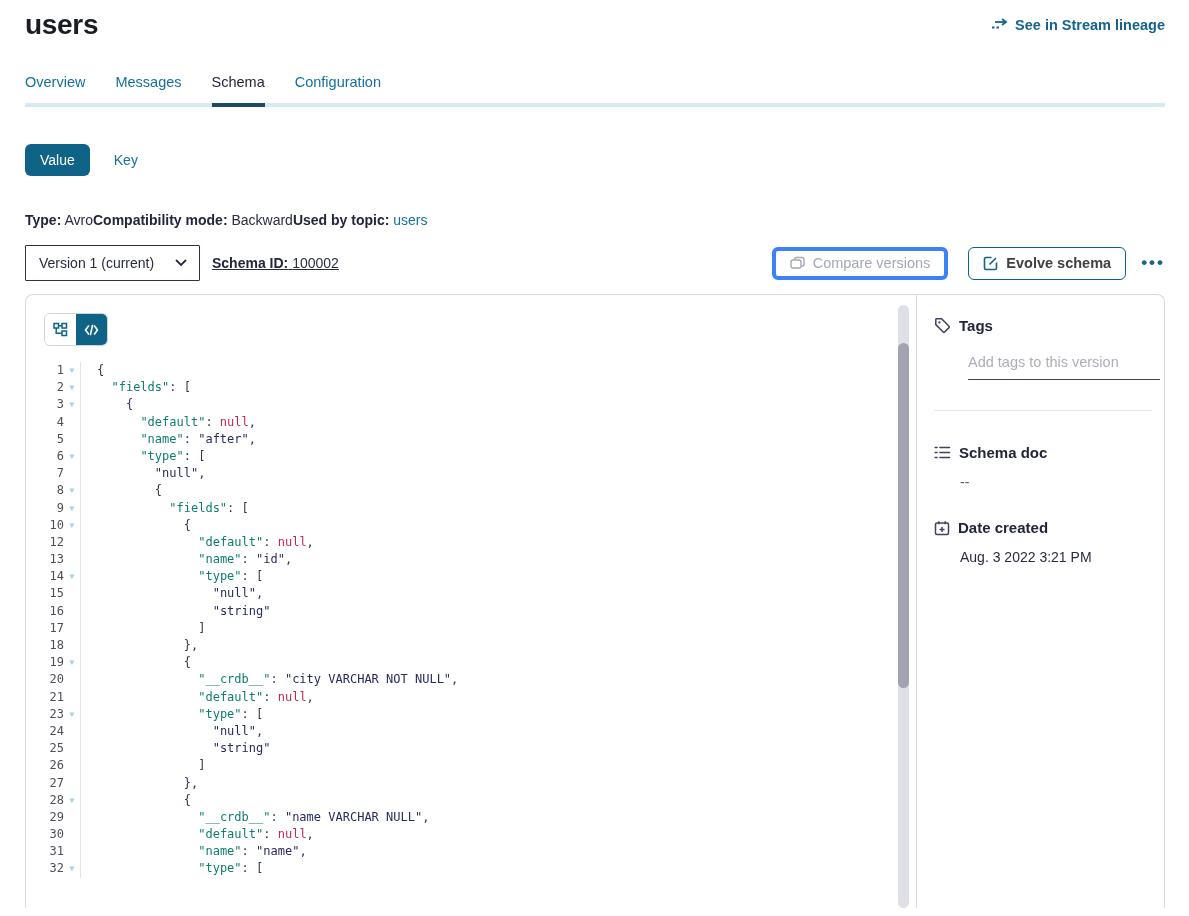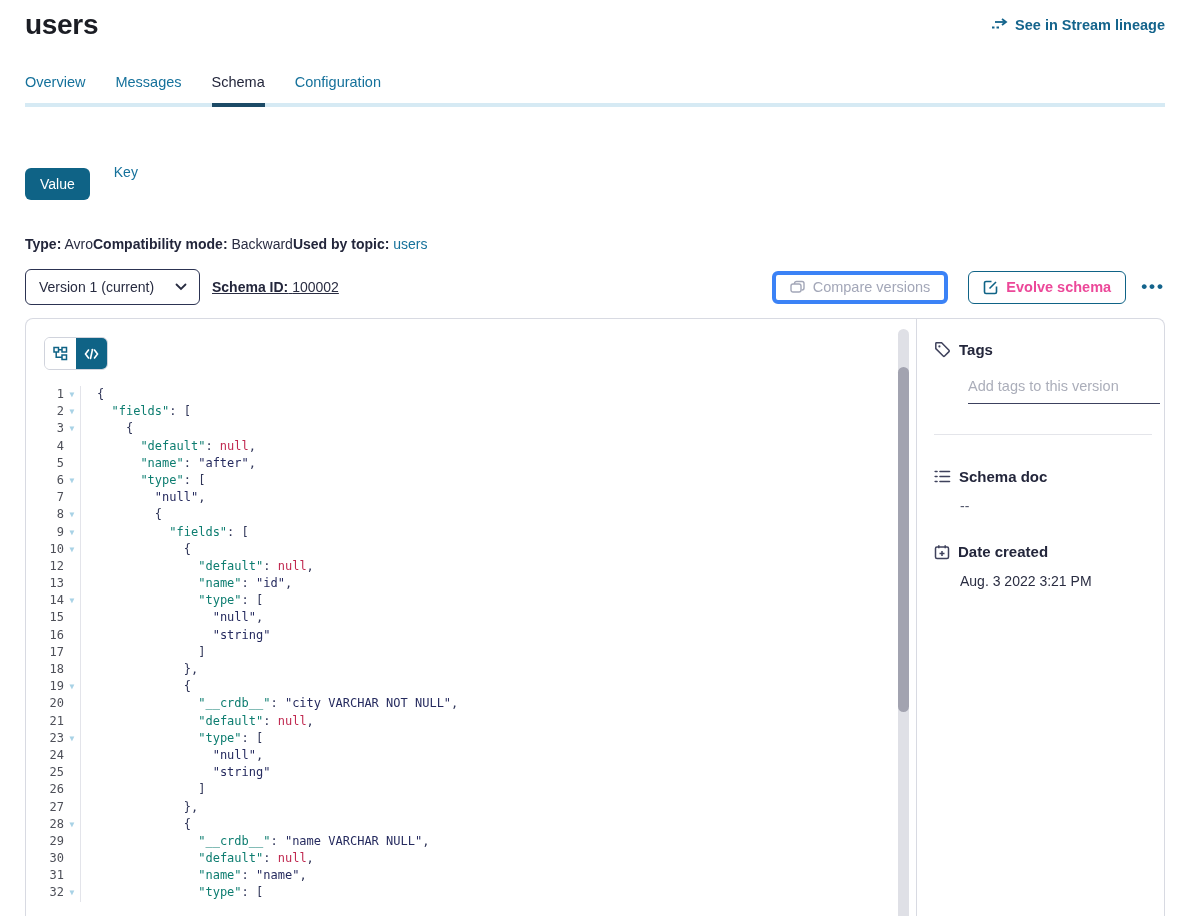--- a/index.html
+++ b/index.html
@@ -15,41 +15,41 @@
 
   
   .tabs { display:flex; gap:30px; margin-top:33px; border-bottom:4px solid #d6eaf4; }
   .tab { font-size:14.5px; font-weight:500; color:#15719b; padding-bottom:13px; position:relative; cursor:pointer; }
   .tab.active { color:#23263b; }
   .tab.active::after { content:""; position:absolute; left:0; right:0; bottom:-4px; height:4px; background:#1c4a66; }
 
   
   .vk-row { margin-top:37px; display:flex; align-items:center; }
   .vk-value { background:#0f6386; color:#fff; font-size:14px; font-weight:500; border:none;
-              border-radius:6px; padding:8px 15px; cursor:pointer;margin-top:24px; }
+              border-radius:6px; padding:8px 15px; cursor:pointer; }
   .vk-key { color:#15719b; font-size:14px; font-weight:500; margin-left:24px; cursor:pointer; }
 
   
   .meta-row { margin-top:36px; font-size:14px; display:flex; }
   .meta-item b { font-weight:700; color:#23263b; }
   .meta-item span { color:#2a2d42; }
   .meta-item a { color:#15719b; text-decoration:none; cursor:pointer; }
 
   
   .version-row { margin-top:17px; display:flex; align-items:center; }
   .select-box { display:flex; align-items:center; justify-content:space-between; width:175px; height:36px;
-                border:1px solid #2c3352; border-radius:6px; padding:0 12px 0 13px; font-size:14px;
+                border:1px solid #2c3352; border-radius:1px; padding:0 12px 0 13px; font-size:14px;
                 color:#272b40; cursor:pointer; background:#fff; }
   .schema-id { margin-left:12px; font-size:14px;text-decoration:underline; }
   .schema-id b { font-weight:700; color:#23263b; }
   .spacer { flex:1; }
   .btn { display:flex; align-items:center; gap:8px; height:33px; border-radius:6px; background:#fff;
          font-size:14.5px; padding:0 14px; cursor:pointer; font-family:inherit; }
   .btn-compare { border:4px solid #3b82f6; color:#a3a7b8; font-weight:500; }
-  .btn-evolve  { border:1.5px solid #0f6386; color:#ec4899; font-weight:600; margin-left:20px; }
+  .btn-evolve  { border:1.5px solid #0f6386; color:#404040; font-weight:600; margin-left:20px; }
   .more-dots { color:#14648c; font-size:17px; font-weight:700; letter-spacing:2px; margin-left:15px; cursor:pointer; }
 
   
   .card { margin-top:13px; height:614px; border:1px solid #d8dae2; border-bottom:none;
           border-radius:8px 8px 0 0; display:flex; overflow:hidden; }
   .code-pane { flex:1; position:relative; border-right:1px solid #d8dae2; overflow:hidden; }
   .view-toggle { display:flex; margin:18px 0 0 18px; width:64px; height:33px;
                  border-radius:6px; overflow:hidden; border:1px solid #d0d3dc; }
   .vt-seg { width:32px; display:flex; align-items:center; justify-content:center; cursor:pointer; }
   .vt-tree { background:#fff; }

